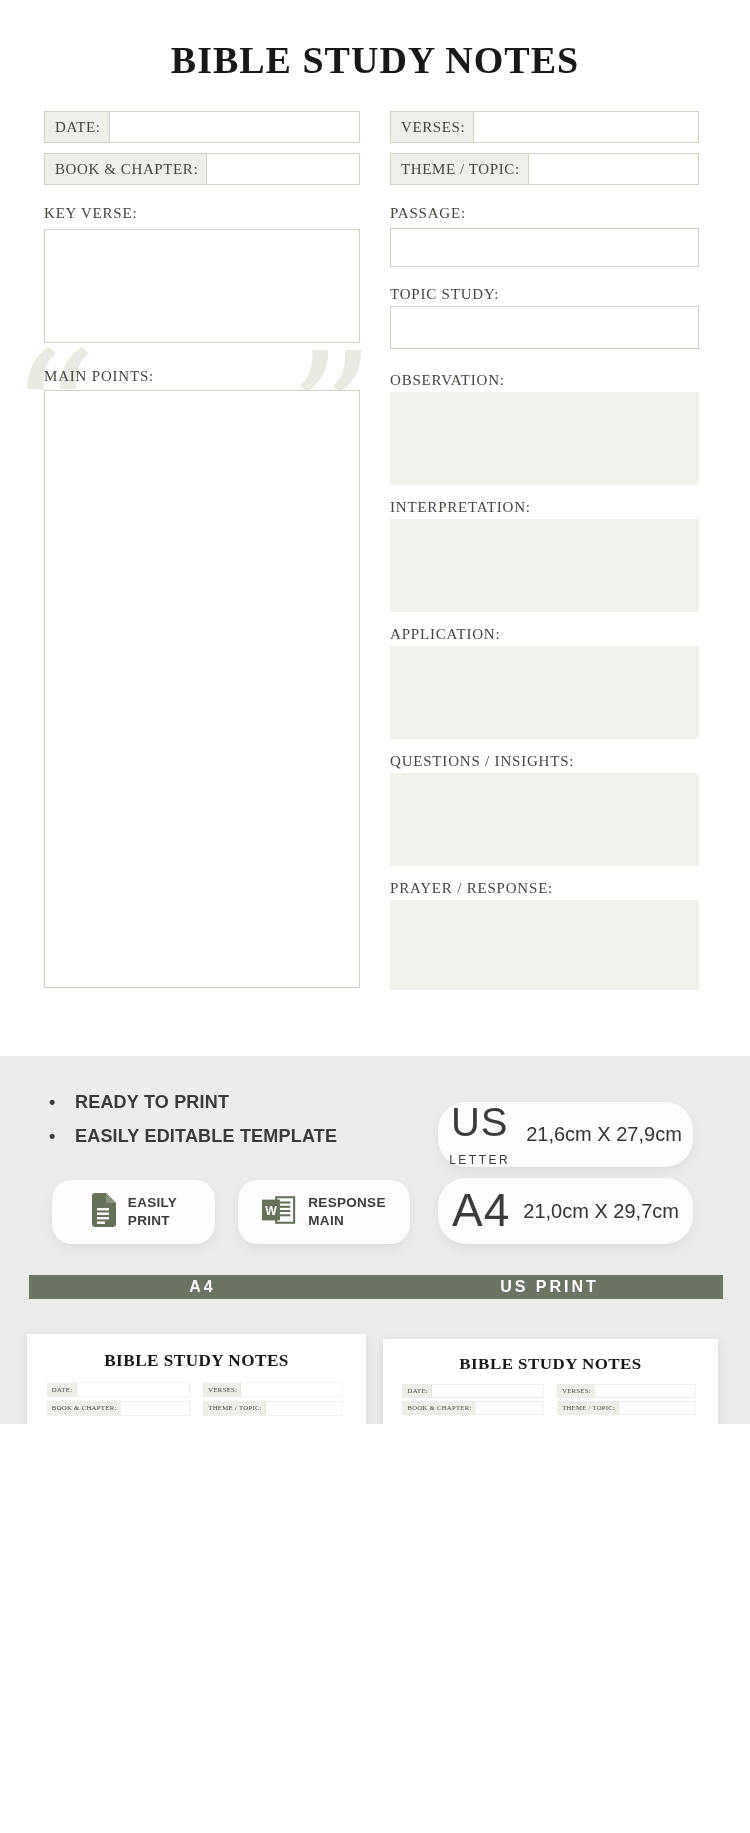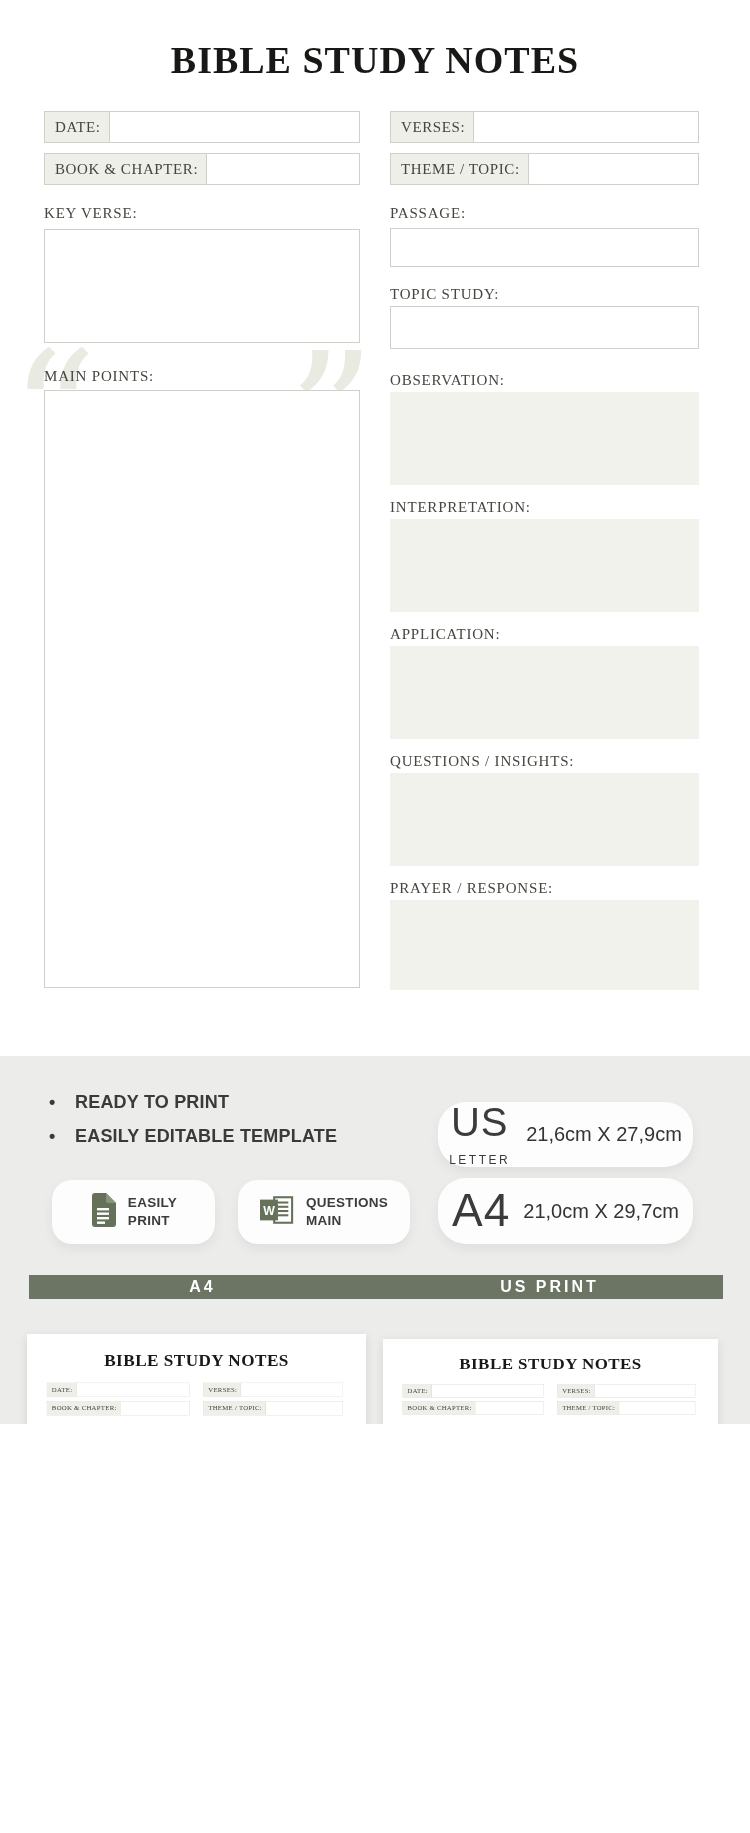--- a/index.html
+++ b/index.html
@@ -191,21 +191,21 @@
           <rect x="15" y="2" width="19" height="27" fill="#ffffff" stroke="#66715a" stroke-width="2.2"></rect>
           <rect x="19" y="6.5" width="11" height="2.2" fill="#66715a"></rect>
           <rect x="19" y="11" width="11" height="2.2" fill="#66715a"></rect>
           <rect x="19" y="15.5" width="11" height="2.2" fill="#66715a"></rect>
           <rect x="19" y="20" width="11" height="2.2" fill="#66715a"></rect>
           <rect x="0" y="4.5" width="19" height="22" fill="#66715a"></rect>
           <text x="9.5" y="20.5" fill="#ffffff" font-size="13" font-weight="bold" font-family="Liberation Sans, sans-serif" text-anchor="middle">W</text>
         </svg>
       </span>
       <span class="app-label">
-        <div>QUESTIONS</div>
+        <div>RESPONSE</div>
         <div>MAIN</div>
       </span>
     </div>
 
     <div class="banner">
       <div>A4</div>
       <div>US PRINT</div>
     </div>
 
     <div class="mini mini-a4">

